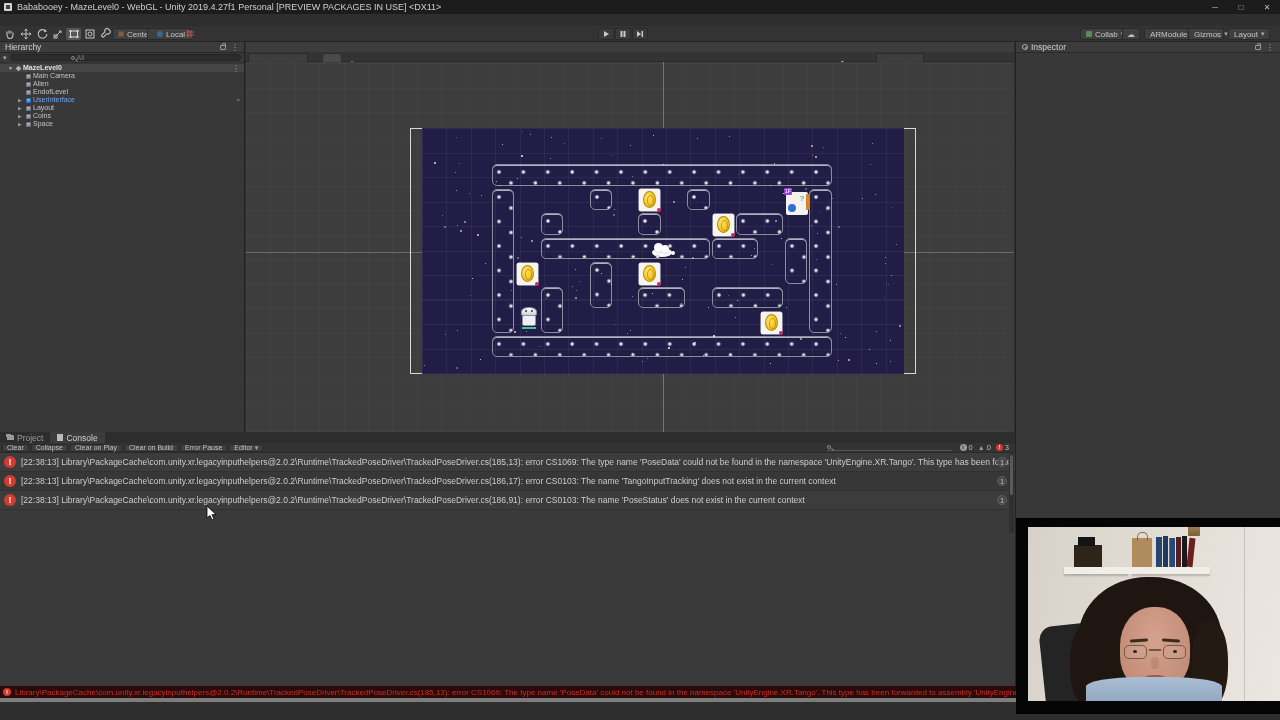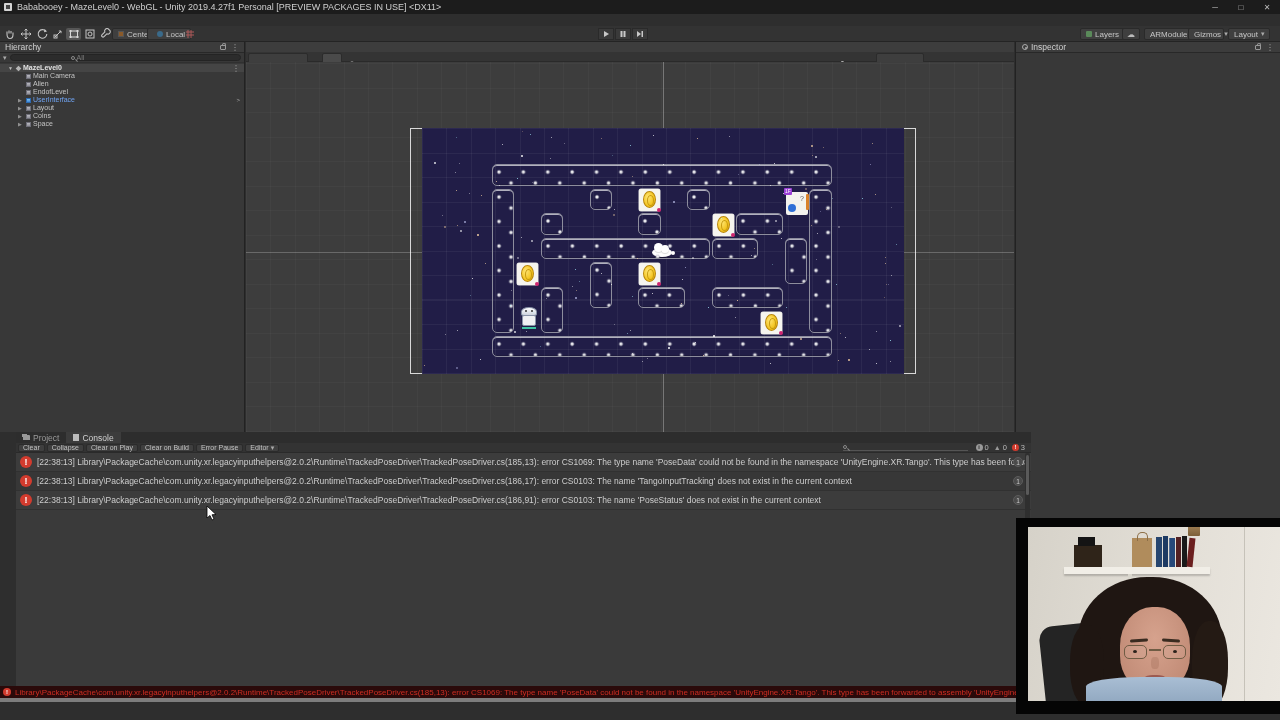--- a/index.html
+++ b/index.html
@@ -92,21 +92,21 @@
   #cloud { position:absolute; width:26px; height:15px; }
   #cloud i { position:absolute; background:#fff; border-radius:50%; box-shadow:0 1px 1px rgba(0,0,0,.15); }
 
   
   #inspector { left:1015px; top:42px; width:265px; height:656px; background:#383838; border-left:1px solid #222; }
   #insp-head { position:absolute; left:0; top:0; width:100%; height:11px; display:flex; align-items:center; gap:3px; padding:0 6px; }
   .insp-ico { width:6px; height:6px; border:1px solid #aaa; border-radius:50%; position:relative;}
   .insp-ico:after{content:"";position:absolute;left:1.5px;top:1.5px;width:2px;height:2px;background:#aaa;border-radius:50%;}
 
   
-  #console { left:16px; top:432px; width:1015px; height:254px; background:#3a3a3a; }
+  #console { left:0; top:432px; width:1015px; height:254px; background:#3a3a3a; }
   #con-tabs { position:absolute; left:0; top:0; width:100%; height:11px; background:#2d2d2d; display:flex; }
   #con-toolbar { position:absolute; left:0; top:11px; width:100%; height:10px; background:#333; border-bottom:1px solid #2a2a2a; display:flex; align-items:center; gap:2px; padding-left:2px; }
   .conbtn { height:8px; background:#3f3f3f; border:1px solid #2b2b2b; border-radius:2px; font-size:7px; color:#c2c2c2; display:flex; align-items:center; padding:0 4px; gap:2px; }
   #con-search { margin-left:auto; width:125px; height:7px; border-bottom:1px solid #555; display:flex; align-items:center; gap:2px; }
   #con-counts { display:flex; align-items:center; gap:5px; padding:0 6px; font-size:7.5px; color:#bbb; }
   .cico { width:7px; height:7px; border-radius:50%; background:#9a9a9a; color:#222; font-size:5.5px; line-height:7px; text-align:center; font-weight:bold;}
   .cico.warn { background:none; color:#9a9a9a; width:auto; font-size:7px;}
   .cico.err { background:#d23b2e; color:#fff; }
   #clog { position:absolute; left:0; top:21px; width:100%; }
   .crow { height:19px; display:flex; align-items:center; gap:5px; padding:0 4px; background:#3c3c3c; border-bottom:1px solid #313131; position:relative; }
@@ -240,21 +240,21 @@
         </svg>
     </div>
     <div class="playbtn" style="left:632px;">
       <svg width="8" height="8" viewBox="0 0 8 8">
           <polygon points="1,1 5,4 1,7" fill="#c8c8c8"></polygon>
           <rect x="5.5" y="1" width="1.5" height="6" fill="#c8c8c8"></rect>
         </svg>
     </div>
     <div class="pillbtn" style="left:1080px;">
       <span style="width:6px;height:6px;background:#5a8a5a;border-radius:1px;display:inline-block;"></span>
-      <span>Layers</span>
+      <span>Collab</span>
       <span class="caret">▾</span>
     </div>
     <div class="pillbtn" style="left:1122px;width:18px;justify-content:center;">
       <span style="font-size:8px;color:#bbb;">☁</span>
     </div>
     <div class="pillbtn" style="left:1144px;">
       <span>ARModule</span>
       <span class="caret">▾</span>
     </div>
     <div class="pillbtn" style="left:1188px;width:36px;">

